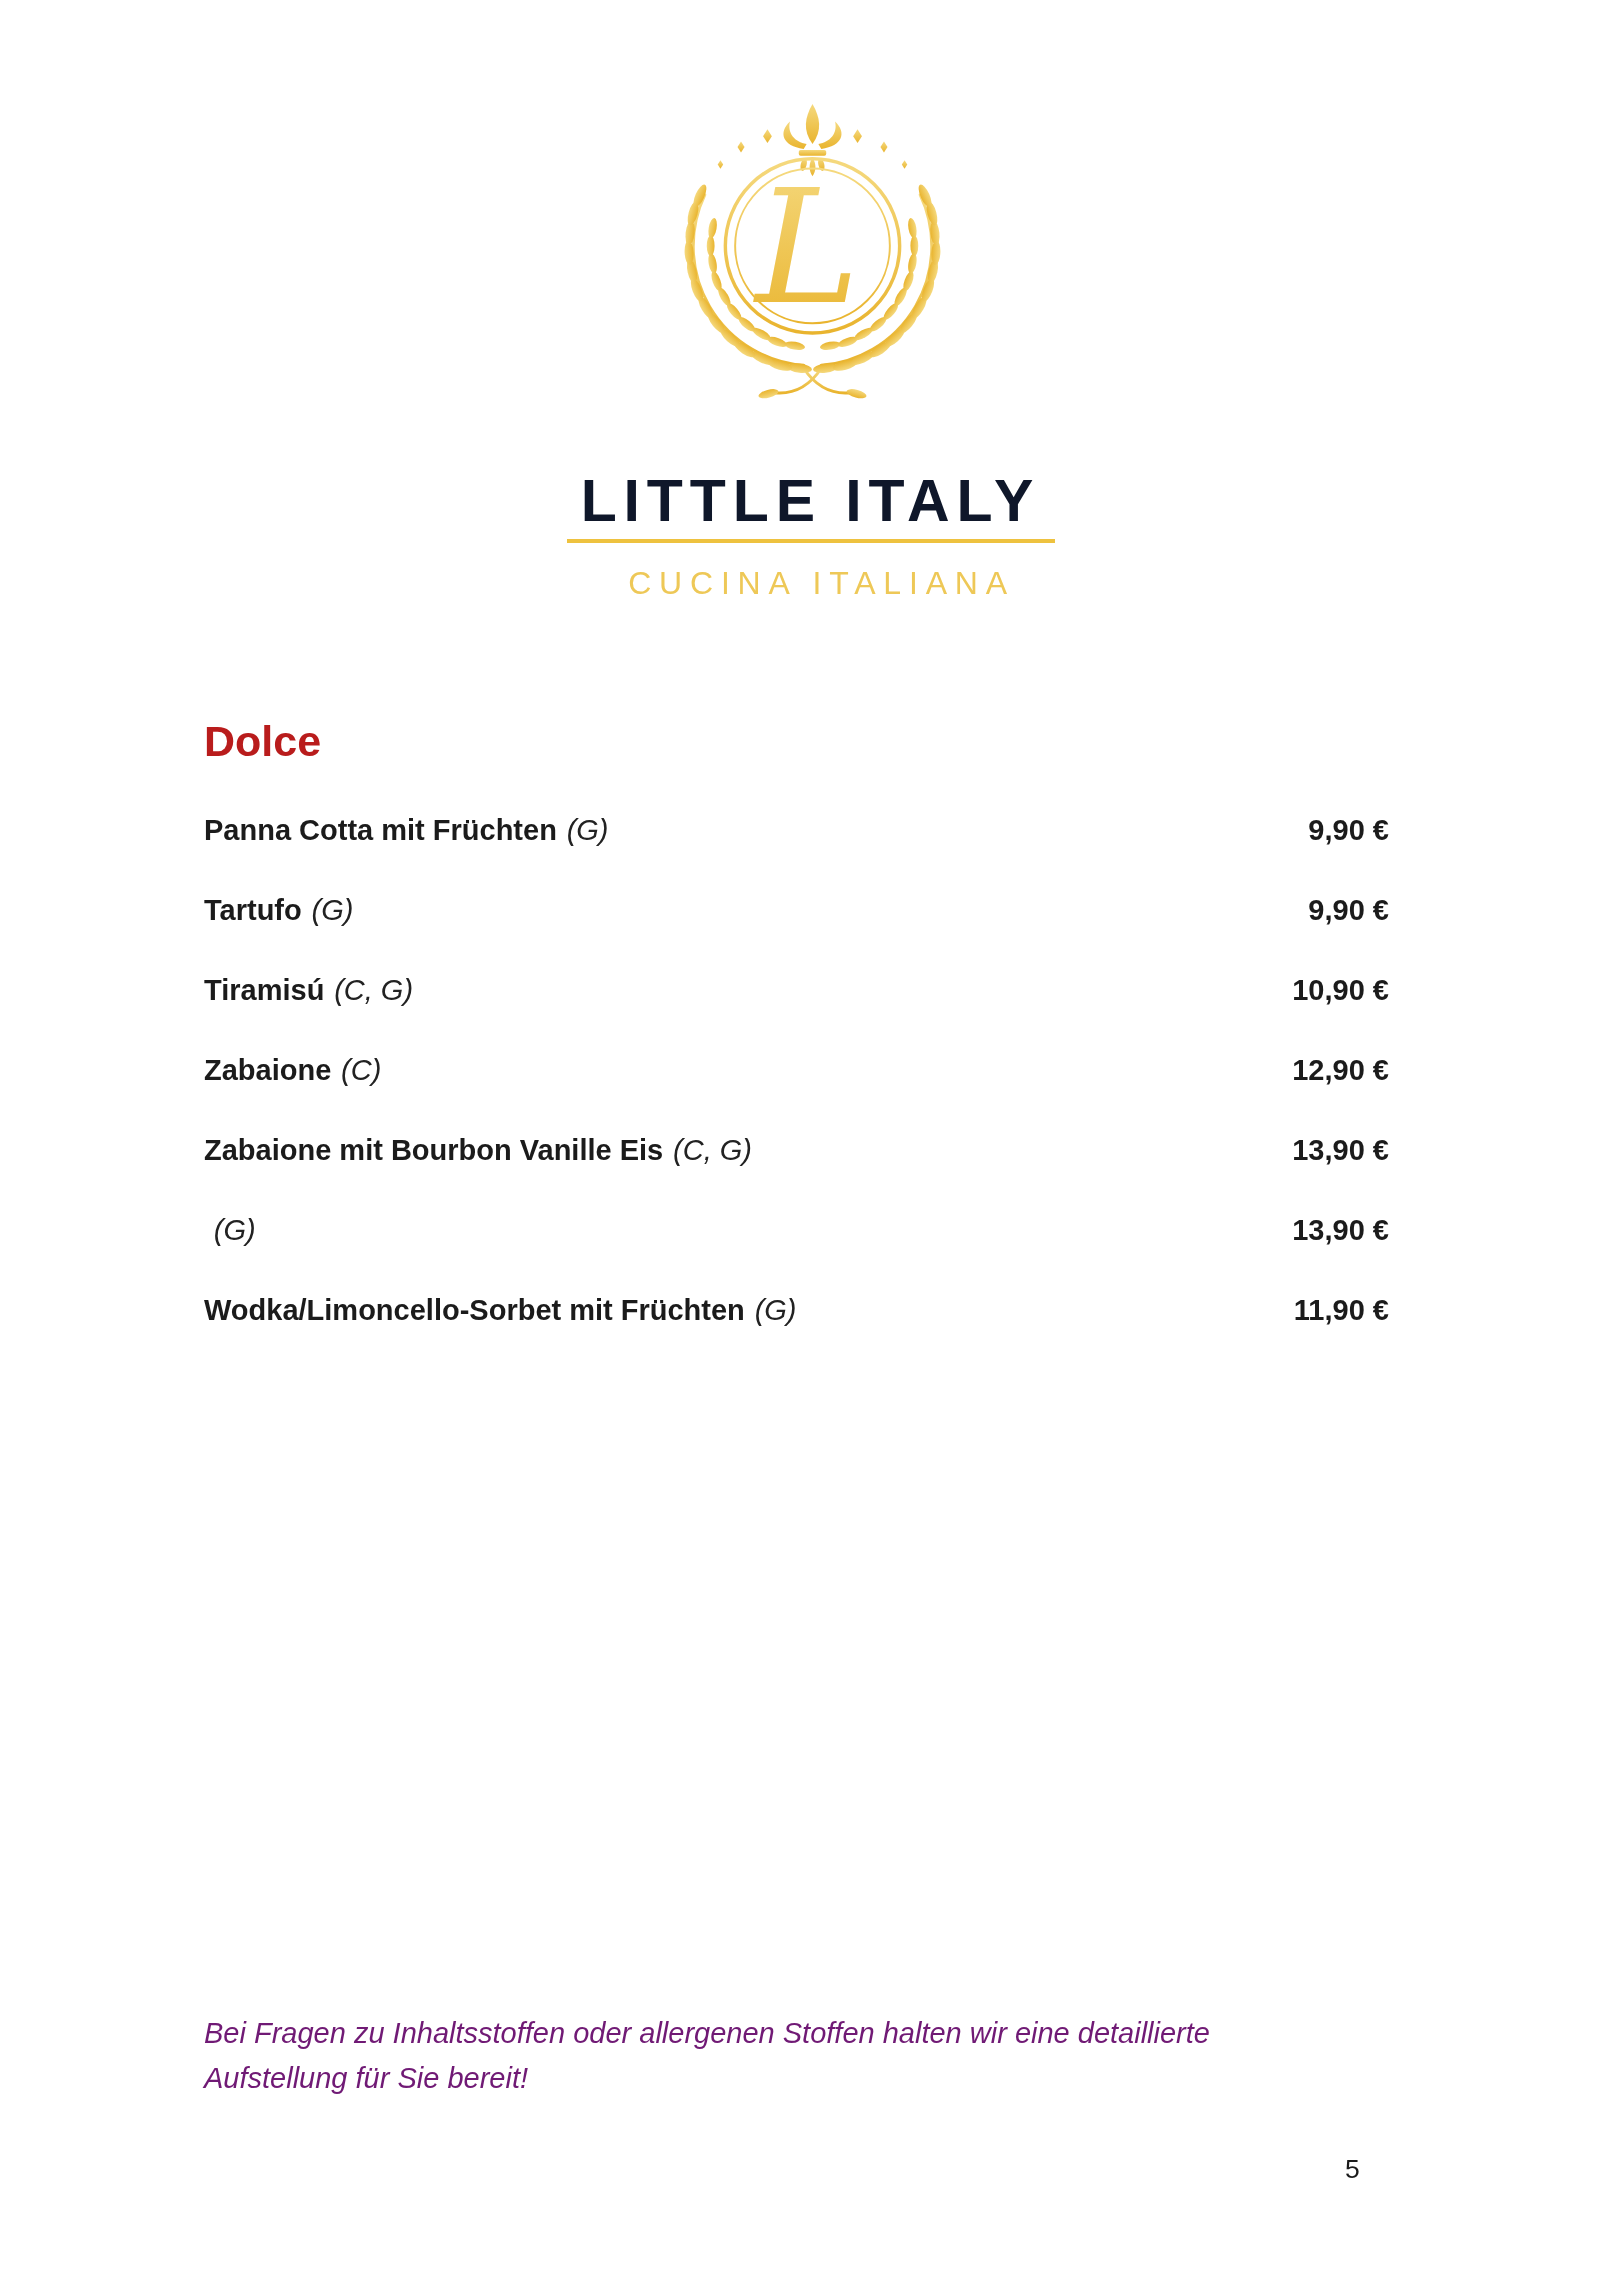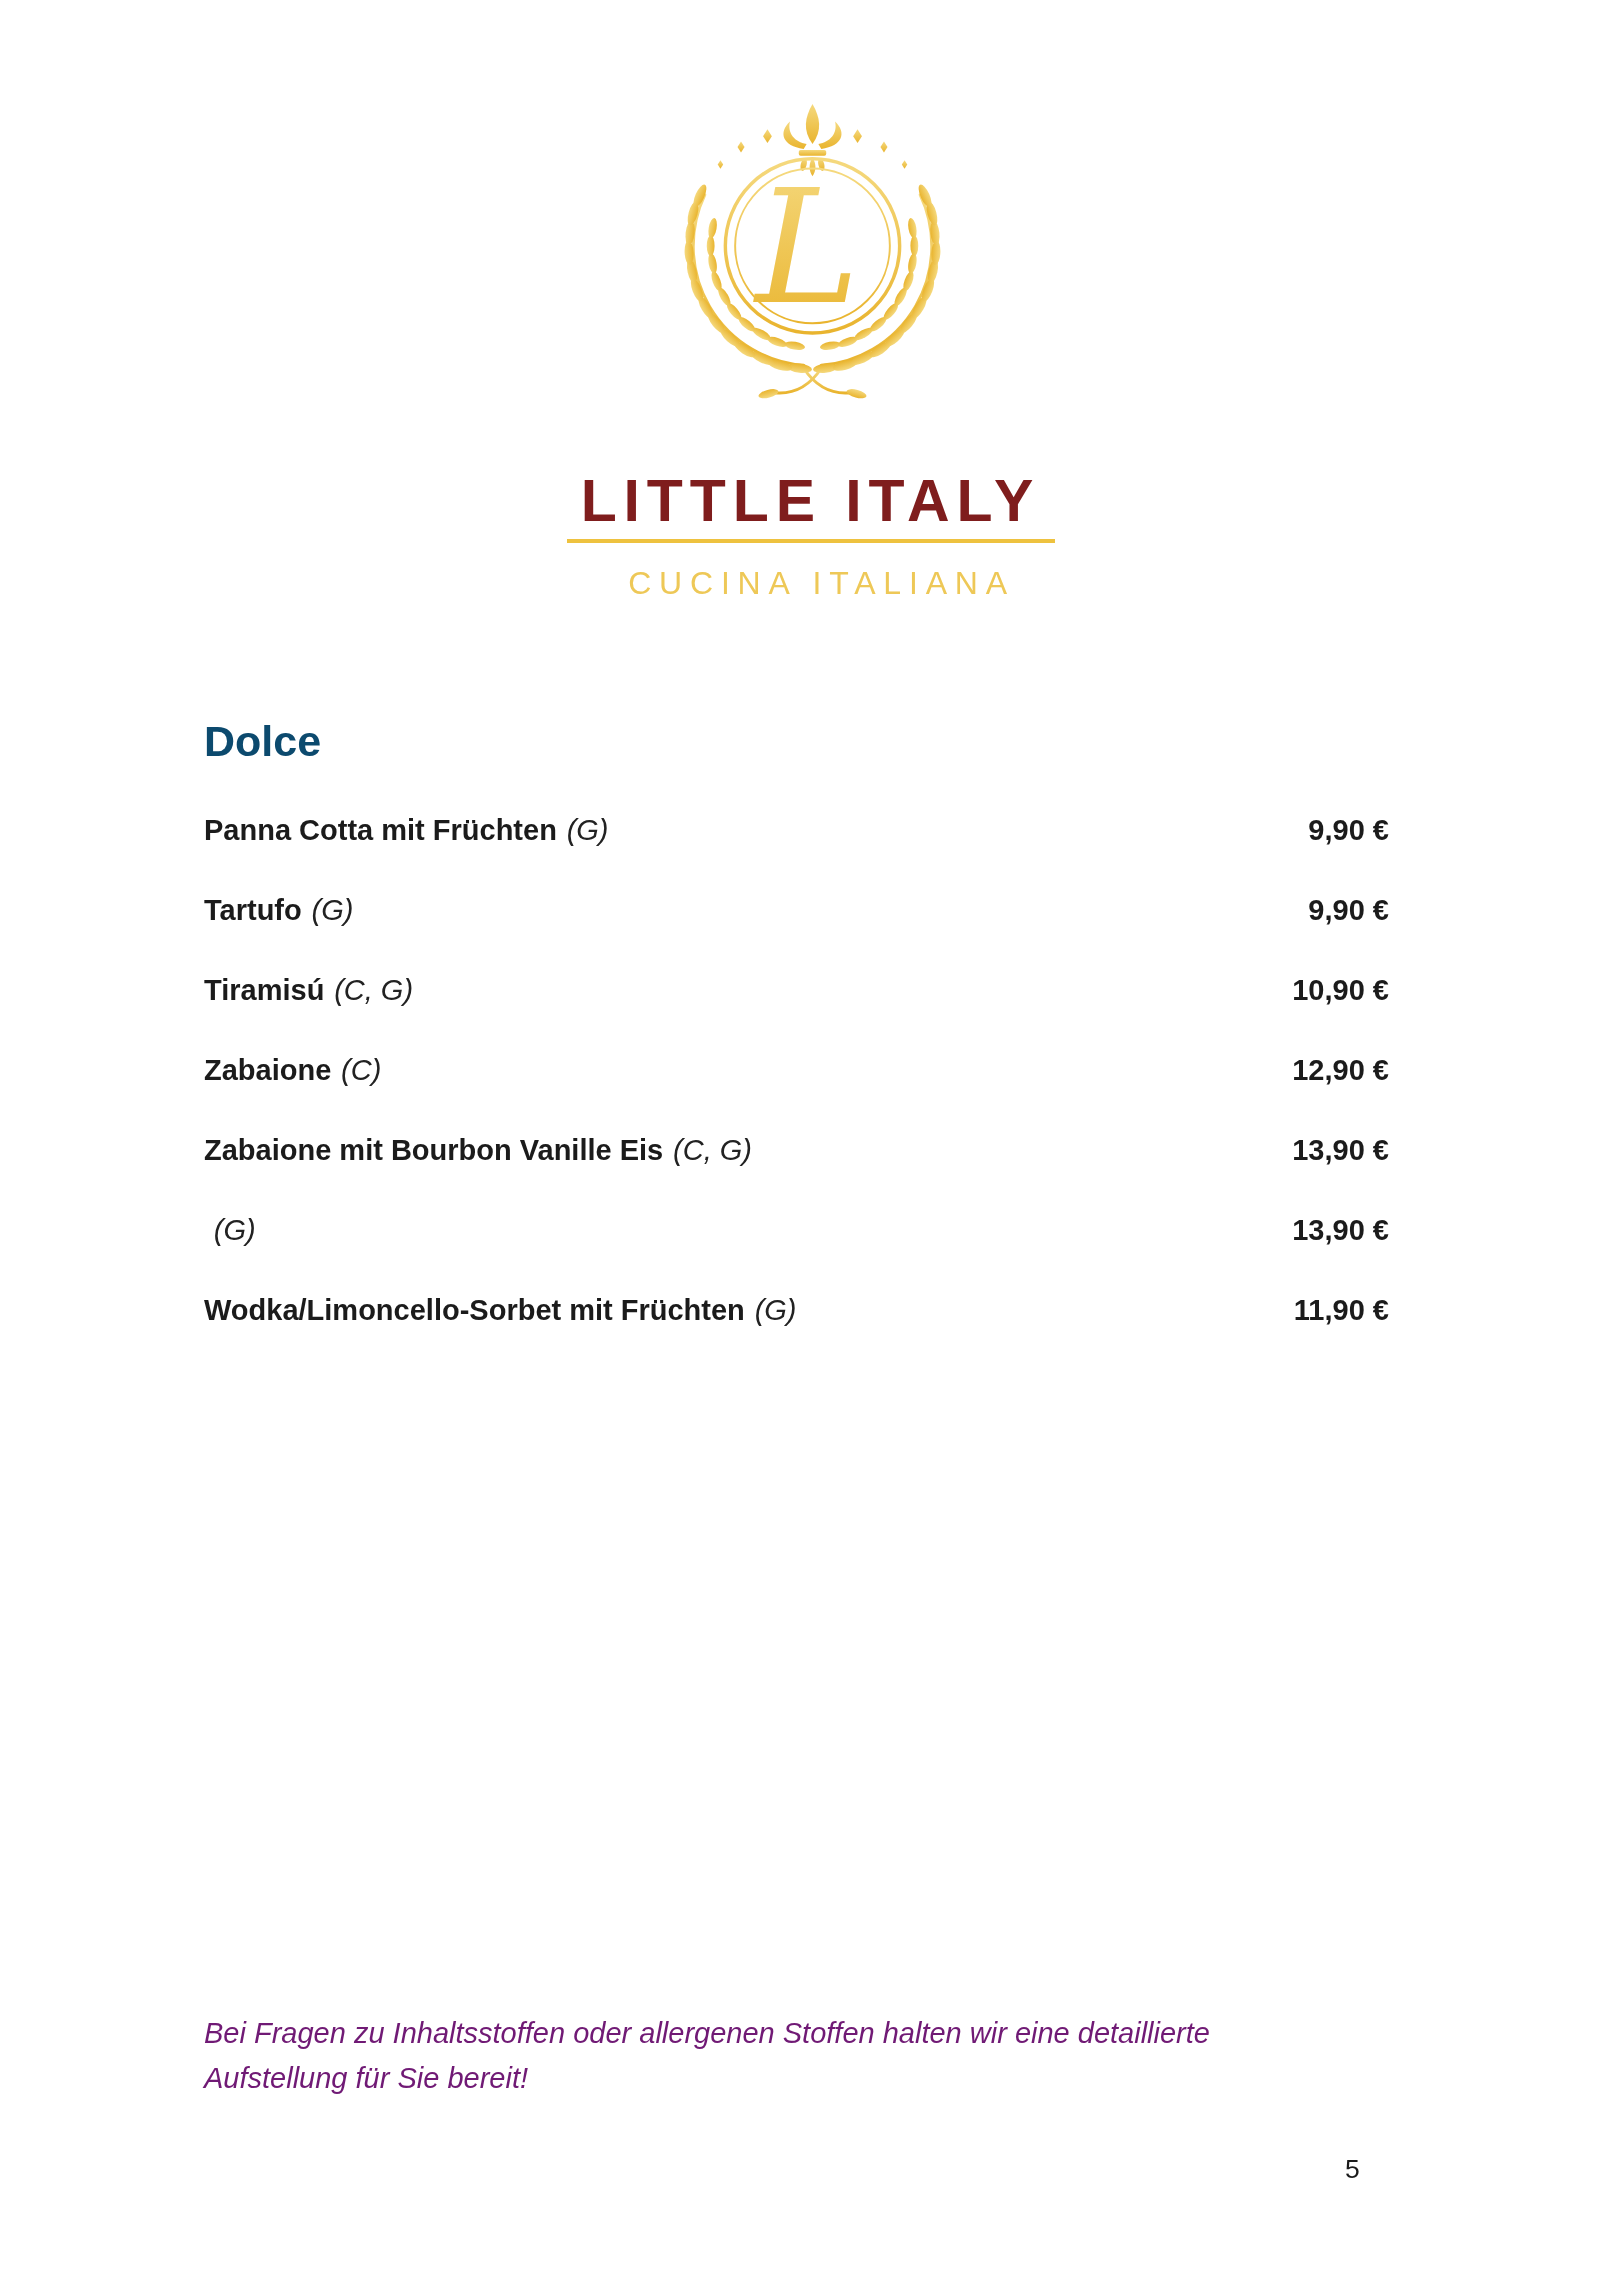--- a/index.html
+++ b/index.html
@@ -16,21 +16,21 @@
     position:absolute;
     left:650px;top:98px;
     width:325px;height:329px;
   }
   .brand-name{
     position:absolute;
     top:467px;left:0;width:100%;
     text-align:center;
     font-size:59px;font-weight:700;
     letter-spacing:6.9px;
-    color:#7f1d1d;
+    color:#0f172a;
     white-space:nowrap;
   }
   .brand-divider{
     position:absolute;
     top:539px;left:50%;
     transform:translateX(-50%);
     width:488px;height:3.9px;
     background:#eec23f;
   }
   .brand-tagline{
@@ -44,21 +44,21 @@
   }
   
   .menu{
     position:absolute;
     left:204px;top:718px;
     width:1185px;
   }
   .section-title{
     margin:0 0 49px 0;
     font-size:43px;line-height:47px;
-    font-weight:700;color:#0c4a6e;
+    font-weight:700;color:#b91c1c;
   }
   .menu-row{
     display:flex;
     align-items:flex-end;
     font-size:29px;line-height:33px;
     margin-bottom:47px;
   }
   .item-name{font-weight:700;}
   .item-allergens{
     font-style:italic;font-weight:400;

